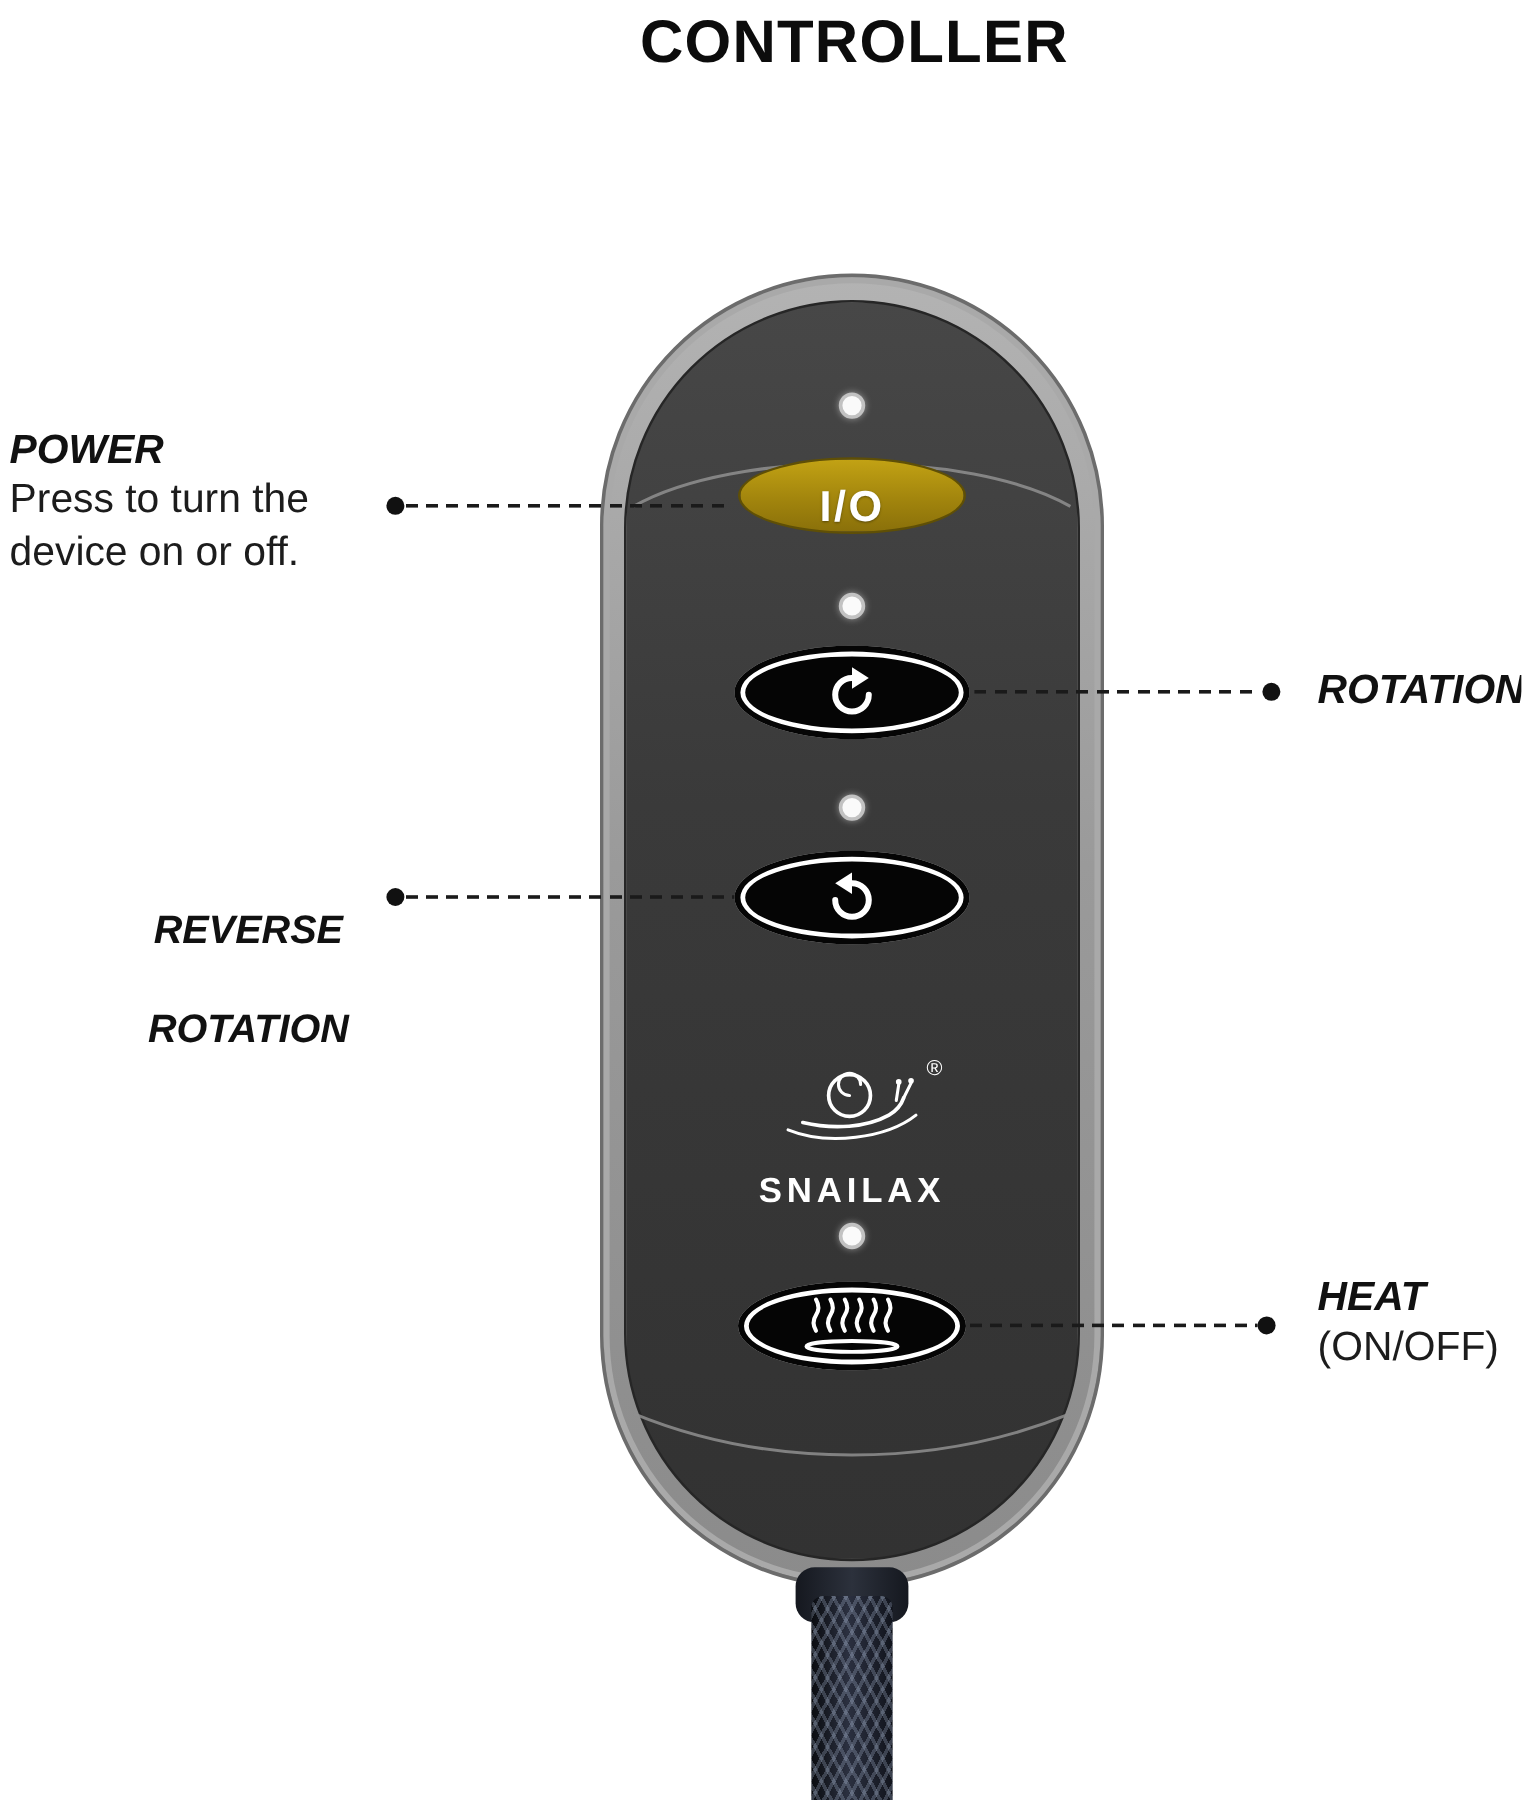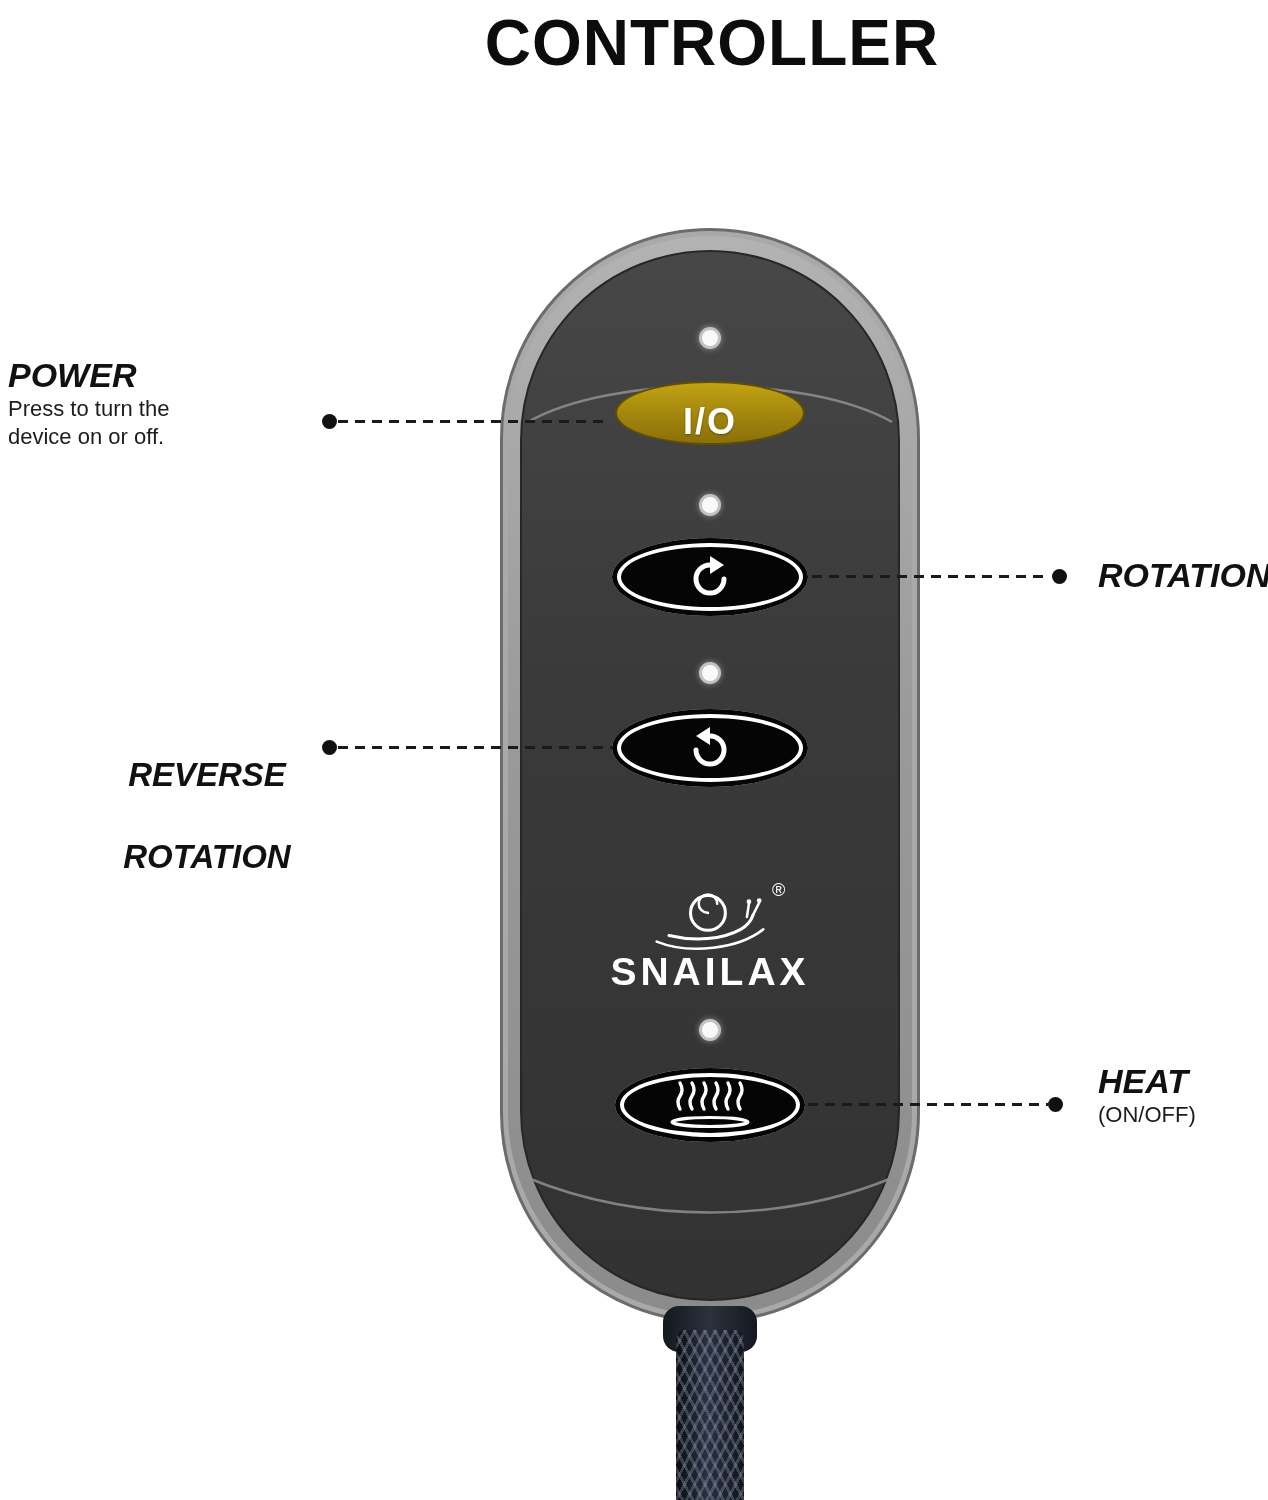--- a/index.html
+++ b/index.html
@@ -2,21 +2,21 @@
 <html><head>
 <meta charset="utf-8">
 <style>
   html,body{margin:0;padding:0;background:#fff;}
   body{font-family:"Liberation Sans", sans-serif;}
   #stage{position:relative;width:1268px;height:1500px;background:#fff;overflow:hidden;}
 
   
   .page-title{
     position:absolute;left:712px;top:6px;transform:translateX(-50%);
-    font-size:64px;font-weight:800;letter-spacing:1px;color:#0c0c0c;white-space:nowrap;
+    font-size:50px;font-weight:800;letter-spacing:1px;color:#0c0c0c;white-space:nowrap;
   }
 
   
   .remote{position:absolute;left:500px;top:228px;width:420px;height:1095px;}
   .shell{
     position:absolute;inset:0;border-radius:212px;
     background:linear-gradient(180deg,#b3b3b3 0%,#9a9a9a 45%,#8b8b8b 100%);
     border:3px solid #6c6c6c;box-sizing:border-box;
     box-shadow:inset 0 0 0 5px #a9a9a9;
   }
@@ -50,22 +50,22 @@
     background:#050505;
     box-shadow:inset 0 0 0 5px #050505, inset 0 0 0 9px #ffffff;
   }
   .btn-rotate{left:112px;top:310px;width:196px;height:78px;}
   .btn-reverse{left:112px;top:481px;width:196px;height:78px;}
   .btn-heat{left:115px;top:840px;width:190px;height:74px;}
 
   .logo-svg{position:absolute;left:148px;top:648px;width:124px;height:82px;}
   .reg-mark{position:absolute;left:272px;top:652px;color:#fff;font-size:18px;}
   .brand{
-    position:absolute;left:0;top:722px;width:420px;text-align:center;
-    color:#fff;font-size:39px;font-weight:bold;letter-spacing:4px;
+    position:absolute;left:0;top:749px;width:420px;text-align:center;
+    color:#fff;font-size:29px;font-weight:bold;letter-spacing:4px;
   }
 
   .strain-relief{
     position:absolute;left:163px;top:1078px;width:94px;height:46px;border-radius:16px;
     background:linear-gradient(90deg,#15181f,#2c313c 50%,#15181f);
   }
   .cable{
     position:absolute;left:176px;top:1102px;width:68px;height:410px;border-radius:10px 10px 0 0;
     background:
       repeating-linear-gradient(62deg, rgba(165,180,205,.28) 0 3px, transparent 3px 9px),
@@ -73,21 +73,21 @@
       linear-gradient(90deg,#0a0c10 0%,#2b3040 45%,#11141c 100%);
   }
 
   
   .dash{position:absolute;height:3px;background:repeating-linear-gradient(90deg,#1a1a1a 0 10px,transparent 10px 17px);}
   .dot{position:absolute;width:15px;height:15px;border-radius:50%;background:#111;}
 
   
   .ann{position:absolute;color:#111;}
   .ann .hd{font-weight:bold;font-style:italic;font-size:34px;line-height:1.15;}
-  .ann .tx{font-size:22px;line-height:1.28;color:#1c1c1c;}
+  .ann .tx{font-size:34px;line-height:1.28;color:#1c1c1c;}
   .ann-power{left:8px;top:356px;width:330px;}
   .ann-reverse{left:104px;top:712px;width:206px;text-align:center;}
   .ann-reverse .hd{font-size:33px;margin-top:44px;}
   .ann-rotation{left:1098px;top:556px;}
   .ann-heat{left:1098px;top:1062px;}
 </style>
 </head>
 <body>
 
 <div id="stage">

